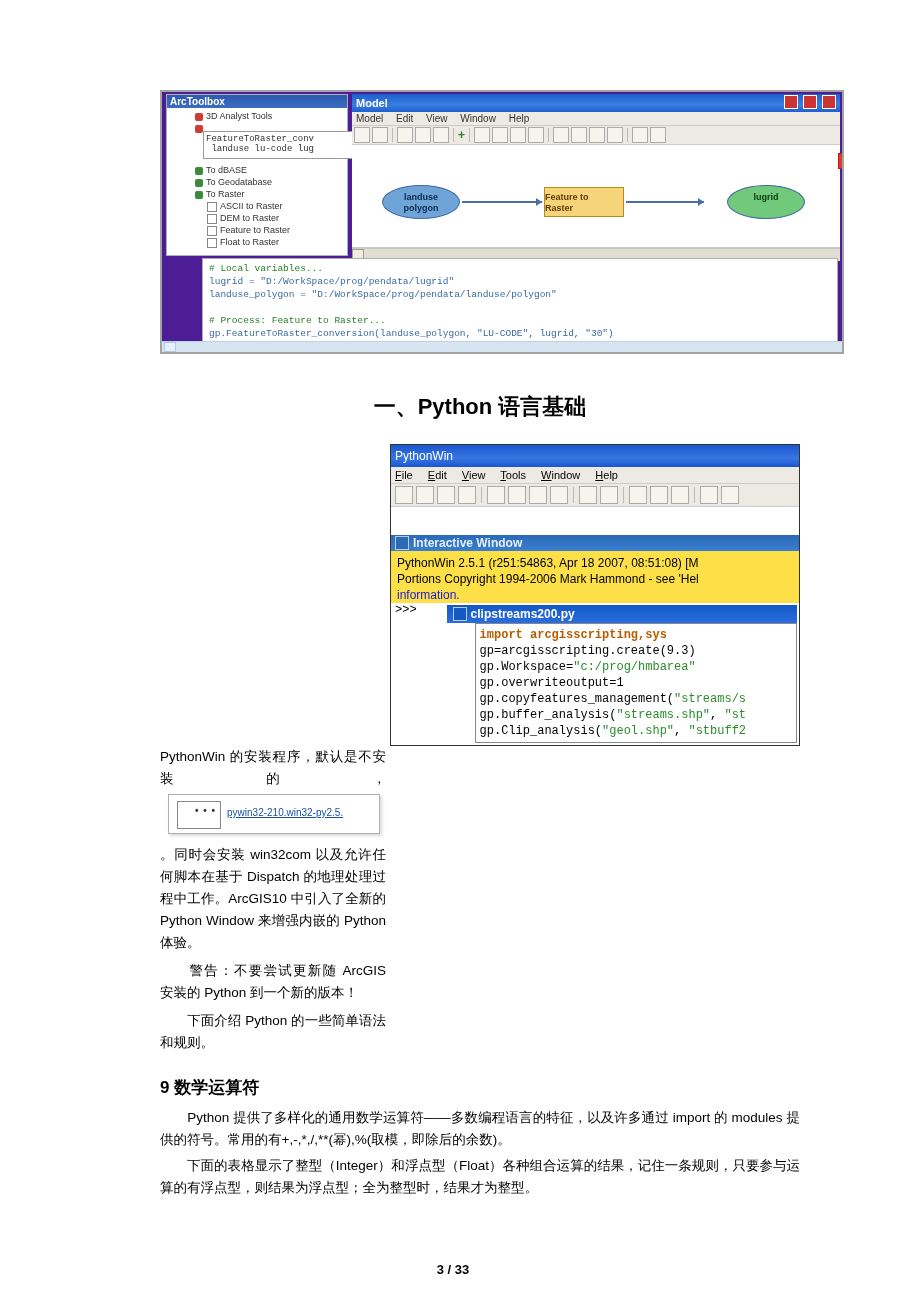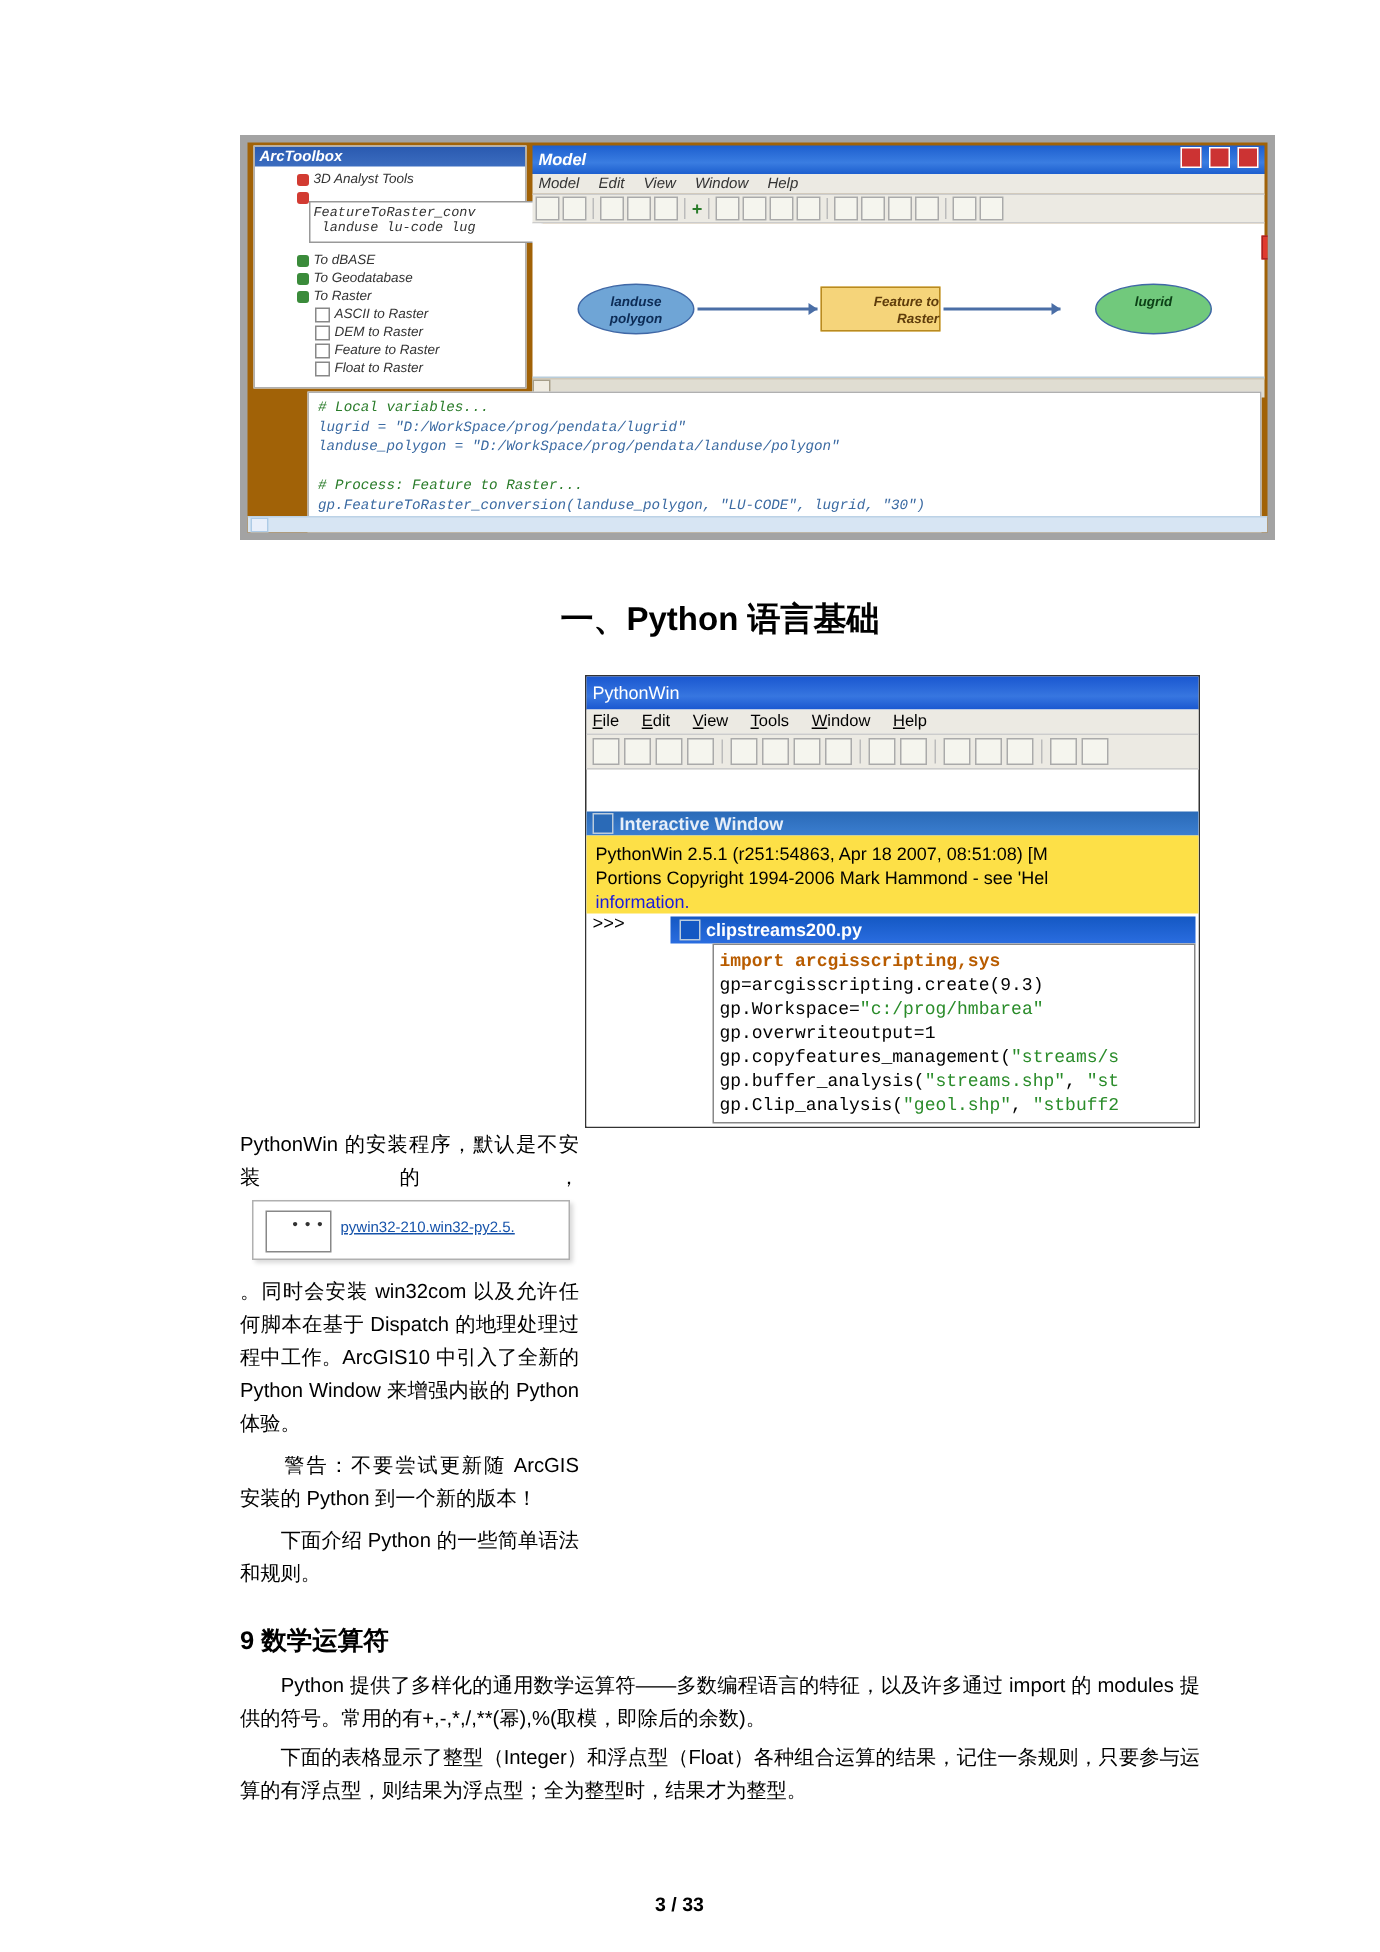--- a/index.html
+++ b/index.html
@@ -17,27 +17,26 @@
     position: relative;
     box-sizing: border-box;
     padding: 90px 120px 40px 160px;
   }
 
   
   .fig1 {
     position: relative;
     width: 680px;
     height: 260px;
-    border: 5px solid #a3a3a3;
-    background: #a16207;
+    border: 2px solid #a3a3a3;
+    background: #4c1d95;
     font-family: Arial, "Microsoft YaHei", sans-serif;
     font-size: 10px;
     color: #333;
     overflow: hidden;
-    font-style: italic;
   }
   .fig1 .toolbox {
     position: absolute;
     left: 4px; top: 2px; width: 180px; height: 160px;
     background: #fff;
     border: 1px solid #b0b0b0;
   }
   .fig1 .toolbox .tb-title {
     background: linear-gradient(#2a5ab0, #3c6dc0);
     color: #fff;
@@ -85,21 +84,21 @@
   }
   .fig1 .mw-canvas .oval {
     position:absolute; width:78px; height:34px; border:1px solid #4068a6; border-radius:50%;
     text-align:center; font-size:9px; line-height:11px; padding-top:6px;
     box-sizing:border-box; font-weight:bold;
   }
   .fig1 .mw-canvas .oval.blue { background:#6fa5d6; color:#0c2b55; left:30px; top:40px; }
   .fig1 .mw-canvas .oval.green { background:#71c97c; color:#0c4016; right:35px; top:40px; }
   .fig1 .mw-canvas .rect {
     position:absolute; width:80px;height:30px;border:1px solid #b88a20;background:#f5d47a;
-    left:192px; top:42px; text-align:right; font-size:9px; line-height:11px; padding-top:4px;
+    left:192px; top:42px; text-align:left; font-size:9px; line-height:11px; padding-top:4px;
     box-sizing:border-box; font-weight:bold; color:#5e3c0b;
   }
   .fig1 .mw-canvas .arrow {
     position:absolute; height:0; border-top:2px solid #4a6ea6;
     top:56px;
   }
   .fig1 .mw-canvas .arrow::after{
     content:""; position:absolute; right:-4px; top:-5px; border:4px solid transparent; border-left:6px solid #4a6ea6;
   }
   .fig1 .mw-canvas .red-sq{position:absolute;right:-14px;top:8px;width:14px;height:14px;background:#e03a2f;border:1px solid #a22;}

